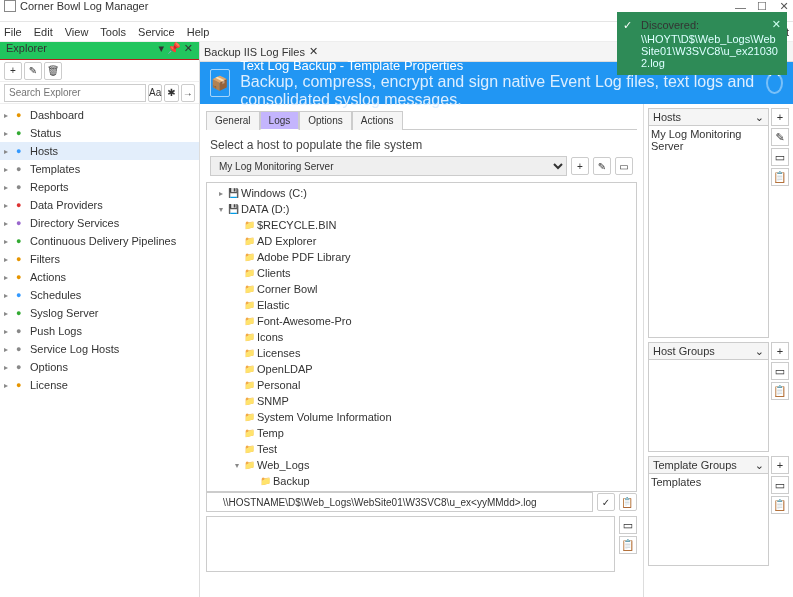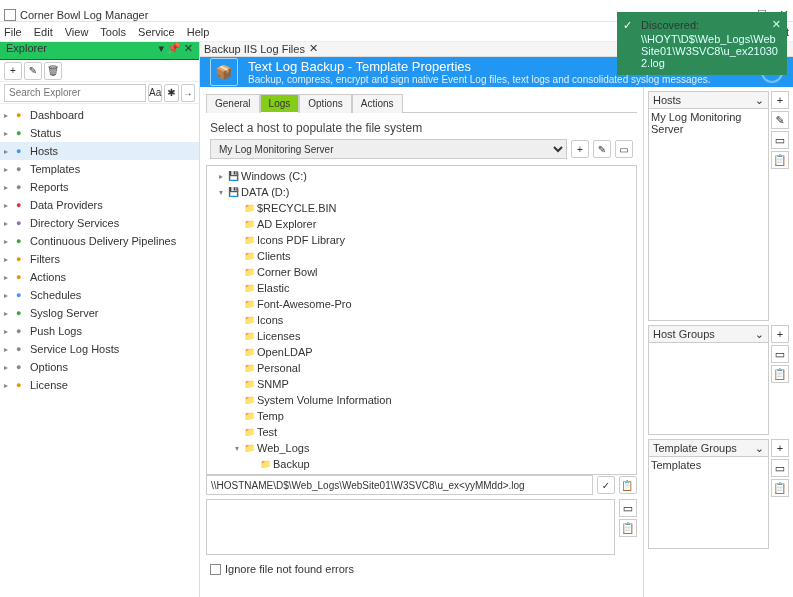--- a/index.html
+++ b/index.html
@@ -1,17 +1,17 @@
 <!DOCTYPE html>
 <html><head>
 <meta charset="utf-8">
 <style>
 *{box-sizing:border-box;margin:0;padding:0;font-family:"Segoe UI",Arial,sans-serif;font-size:11px;color:#333}
 body{background:#fff;width:793px;height:597px;overflow:hidden;position:relative}
-.titlebar{height:22px;display:flex;align-items:flex-end;padding:0 4px;border-bottom:1px solid #e5e5e5}
+.titlebar{height:22px;display:flex;align-items:flex-start;padding:0 4px;border-bottom:1px solid #e5e5e5}
 .titlebar .ico{width:12px;height:12px;border:1px solid #888;margin-right:4px;background:#fff}
 .titlebar .t{flex:1}
 .winbtns{display:flex;gap:12px;align-items:center}
 .winbtns span{width:10px;text-align:center;color:#555}
 .menubar{height:20px;display:flex;align-items:center;padding:0 4px;gap:12px;border-bottom:1px solid #eee}
 .menubar span{color:#333}
 .wifi{margin-left:auto;margin-right:6px}
 .user{margin-right:4px}
 .cols{display:flex;height:calc(597px - 22px - 20px)}
 .explorer{width:200px;border-right:1px solid #ddd;display:flex;flex-direction:column}
@@ -25,37 +25,37 @@
 .tn{display:flex;align-items:center;height:18px;padding:0 4px;gap:4px}
 .tn .ar{width:8px;color:#888;font-size:8px}
 .tn .ic{width:10px;height:10px;font-size:9px}
 .tn.sel{background:#e3eefb}
 .main{flex:1;display:flex;flex-direction:column}
 .tabstrip{height:20px;background:#f5f5f5;display:flex;align-items:center;padding:0 4px;border-bottom:1px solid #ddd;font-size:10px;color:#666}
 .tabstrip .x{margin-left:4px}
 .bluehdr{height:42px;background:#2196f3;color:#fff;display:flex;align-items:center;padding:0 10px;gap:10px}
 .bluehdr .bic{width:28px;height:28px;border:1px solid rgba(255,255,255,.6);border-radius:2px;display:flex;align-items:center;justify-content:center;font-size:14px}
 .bluehdr .ttl{font-size:13px;color:#fff}
-.bluehdr .sub{font-size:10px;color:#dceeff}
+.bluehdr .sub{font-size:16px;color:#dceeff}
 .bluehdr .spin{margin-left:auto;width:22px;height:22px;border:2px solid rgba(255,255,255,.4);border-top-color:#fff;border-radius:50%}
 .body2{flex:1;display:flex}
 .center{flex:1;display:flex;flex-direction:column;padding:6px}
 .tabs2{display:flex;gap:0;border-bottom:1px solid #ccc;height:20px}
 .tabs2 span{padding:3px 8px;border:1px solid #ccc;border-bottom:none;background:#f5f5f5;font-size:10px;position:relative;top:1px}
-.tabs2 span.act{background:#84cc16;border-bottom:1px solid #fff}
+.tabs2 span.act{background:#c4b5fd;border-bottom:1px solid #fff}
 .instr{padding:8px 4px 4px;font-size:12px;color:#444}
 .hostrow{display:flex;gap:4px;align-items:center;padding:0 4px 6px}
 .hostrow select{flex:1;height:20px;border:1px solid #ccc;font-size:10px;padding:0 4px}
 .filetree{flex:1;border:1px solid #ccc;overflow:auto;padding:2px 0;max-height:310px}
 .ft{display:flex;align-items:center;height:16px;gap:3px}
 .ft .ar{width:8px;font-size:8px;color:#888;text-align:center}
 .ft .fic{width:10px;font-size:9px;color:#666}
 .critlbl{padding:6px 4px 2px;font-size:10px;color:#555}
 .critrow{display:flex;gap:4px;align-items:center}
-.critrow input{flex:1;height:20px;border:1px solid #ccc;padding:0 4px;font-size:10px}
+.critrow input{flex:1;height:20px;border:1px solid #ccc;padding:0 16px;font-size:10px}
 .bigbox{height:56px;border:1px solid #ccc;margin-top:4px}
 .chk{display:flex;align-items:center;gap:4px;padding:8px 4px;font-size:10px}
 .chk .box{width:11px;height:11px;border:1px solid #888}
 .btnrow{display:flex;padding:4px;gap:6px}
 .rpanel{width:150px;border-left:1px solid #ddd;display:flex;flex-direction:column;padding:4px;gap:4px}
 .rsec{flex:1;display:flex;flex-direction:column}
 .rsec .hd{height:18px;border:1px solid #ccc;background:#f5f5f5;display:flex;align-items:center;padding:0 4px;font-size:10px}
 .rsec .hd .chv{margin-left:auto}
 .rsec .bd{flex:1;border:1px solid #ccc;border-top:none;padding:2px;font-size:10px}
 .vbtn{width:18px;height:18px;border:1px solid #ccc;display:flex;align-items:center;justify-content:center;font-size:11px;margin-bottom:2px}
@@ -240,21 +240,21 @@
               <span>$RECYCLE.BIN</span>
             </div>
             <div class="ft" style="padding-left: 26px;">
               <span class="ar"></span>
               <span class="fic">📁</span>
               <span>AD Explorer</span>
             </div>
             <div class="ft" style="padding-left: 26px;">
               <span class="ar"></span>
               <span class="fic">📁</span>
-              <span>Icons PDF Library</span>
+              <span>Adobe PDF Library</span>
             </div>
             <div class="ft" style="padding-left: 26px;">
               <span class="ar"></span>
               <span class="fic">📁</span>
               <span>Clients</span>
             </div>
             <div class="ft" style="padding-left: 26px;">
               <span class="ar"></span>
               <span class="fic">📁</span>
               <span>Corner Bowl</span>
@@ -327,24 +327,20 @@
      <input value="\\HOSTNAME\D$\Web_Logs\WebSite01\W3SVC8\u_ex&lt;yyMMdd&gt;.log" style="">
      <div class="tbtn">✓</div>
      <div class="tbtn">📋</div>
     </div>
     <div style="display:flex;gap:4px">
      <div class="bigbox" style="flex:1"></div>
      <div class="vcol" style="margin-top:4px">
       <div class="vbtn">▭</div>
       <div class="vbtn">📋</div>
      </div>
-    </div>
-    <div class="chk">
-     <div class="box"></div>
-     <span>Ignore file not found errors</span>
     </div>
     <div class="btnrow">
      
     </div>
    </div>
 
    <div class="rpanel">
     <div class="rrow">
      <div class="rsec" style="height:230px">
       <div class="hd">

